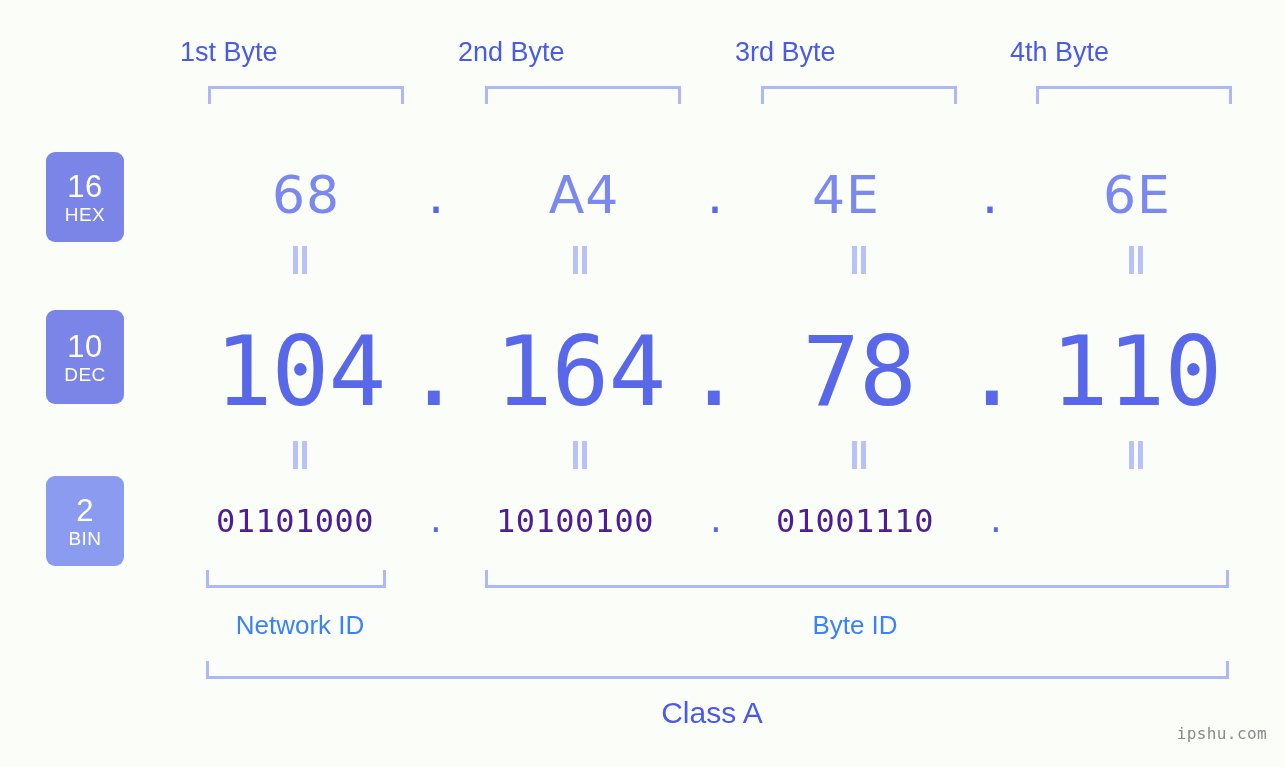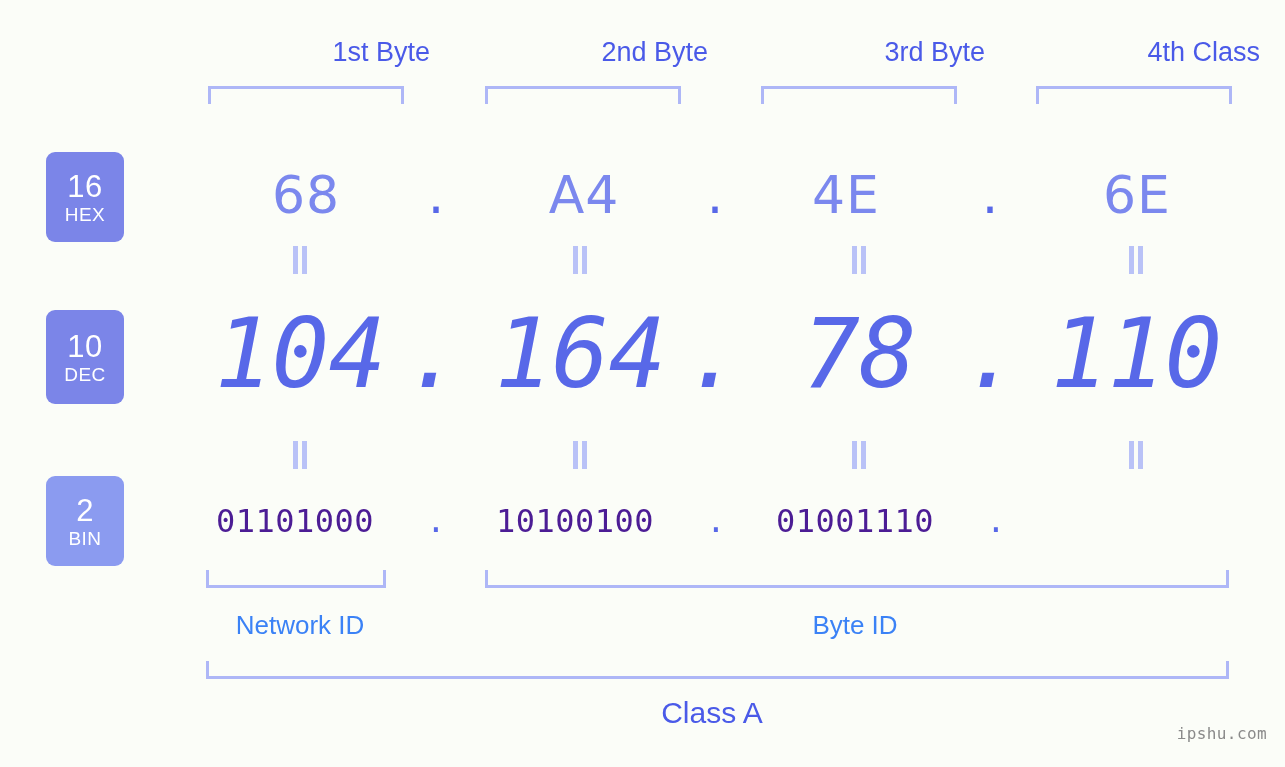--- a/index.html
+++ b/index.html
@@ -21,21 +21,21 @@
     width: 1285px;
     height: 767px;
   }
 
   
   .byte-label {
     position: absolute;
     top: 32px;
     height: 40px;
     line-height: 40px;
-    text-align: right;
+    text-align: left;
     font-size: 27px;
     color: #4a5ae8;
     font-family: "Liberation Sans", sans-serif;
     white-space: nowrap;
   }
 
   
   .bracket {
     position: absolute;
     border-color: #aeb7f7;
@@ -178,21 +178,21 @@
   }
 </style>
 </head>
 <body>
 
 <div class="stage">
 
   <div class="byte-label" style="left:180px; width:250px;">1st Byte</div>
   <div class="byte-label" style="left:458px; width:250px;">2nd Byte</div>
   <div class="byte-label" style="left:735px; width:250px;">3rd Byte</div>
-  <div class="byte-label" style="left:1010px; width:250px;">4th Class</div>
+  <div class="byte-label" style="left:1010px; width:250px;">4th Byte</div>
 
   <div class="bracket bracket-down" style="left:208px; top:86px; width:196px;"></div>
   <div class="bracket bracket-down" style="left:485px; top:86px; width:196px;"></div>
   <div class="bracket bracket-down" style="left:761px; top:86px; width:196px;"></div>
   <div class="bracket bracket-down" style="left:1036px; top:86px; width:196px;"></div>
 
   <div class="badge" style="top:152px; height:90px; background:#7b85e8;">
     <span class="badge-num">16</span>
     <span class="badge-name">HEX</span>
   </div>
@@ -225,21 +225,21 @@
   <div class="eq" style="left:1128px; top:246px;">
     <i class="b1"></i>
       <i class="b2"></i>
   </div>
 
   <div class="badge" style="top:310px; height:94px; background:#7b85e8;">
     <span class="badge-num">10</span>
     <span class="badge-name">DEC</span>
   </div>
 
-  <div class="row-values" style="top:292px; height:125px;font-style:italic;">
+  <div class="row-values" style="top:310px; height:125px;">
     <div class="cell dec-text" style="left:172px; top:0; width:256px; line-height:125px;">104</div>
     <div class="sep dec-sep" style="left:386px; top:0; width:96px; line-height:125px;">.</div>
 
     <div class="cell dec-text" style="left:452px; top:0; width:256px; line-height:125px;">164</div>
     <div class="sep dec-sep" style="left:666px; top:0; width:96px; line-height:125px;">.</div>
 
     <div class="cell dec-text" style="left:731px; top:0; width:256px; line-height:125px;">78</div>
     <div class="sep dec-sep" style="left:944px; top:0; width:96px; line-height:125px;">.</div>
 
     <div class="cell dec-text" style="left:1008px; top:0; width:256px; line-height:125px;">110</div>

